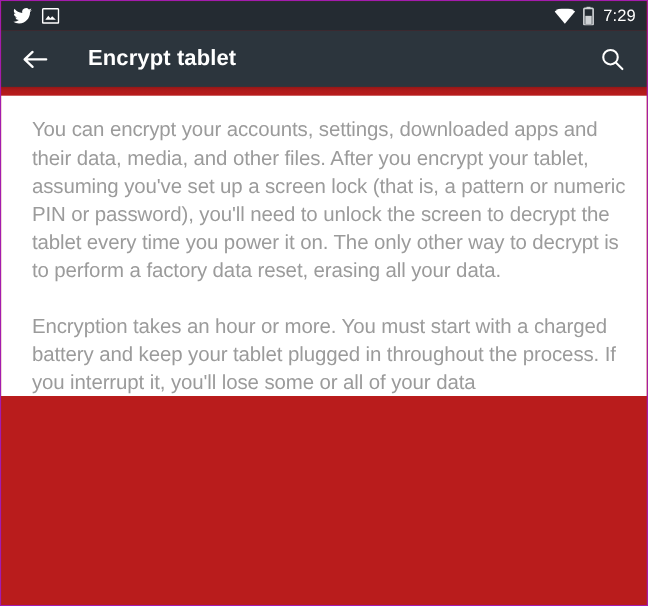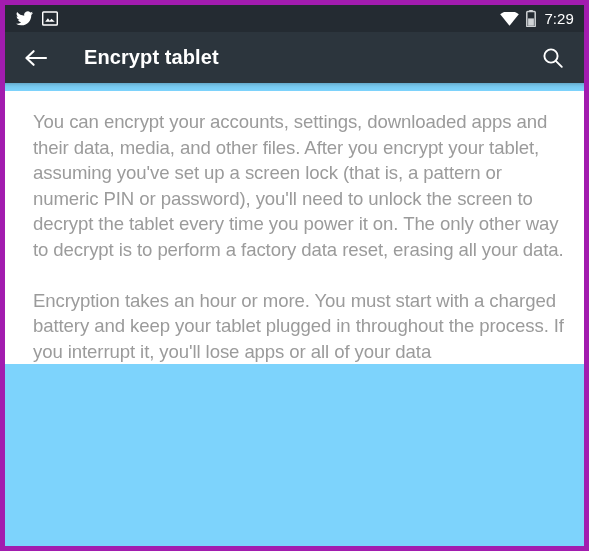--- a/index.html
+++ b/index.html
@@ -8,22 +8,22 @@
     background: #ffffff;
   }
   body {
     font-family: "Liberation Sans", sans-serif;
   }
   .device {
     position: relative;
     width: 589px;
     height: 551px;
     box-sizing: border-box;
-    border: 5px solid #a21caf;
-    background: #7dd3fc;
+    border: 1px solid #a21caf;
+    background: #b91c1c;
     overflow: hidden;
   }
 
   
   .status-bar {
     position: relative;
     height: 27px;
     background: #242b32;
     display: flex;
     align-items: center;
@@ -169,16 +169,16 @@
         <circle cx="9" cy="9" r="6.6" fill="none" stroke="#ffffff" stroke-width="1.9"></circle>
         <line x1="13.8" y1="13.8" x2="19.8" y2="19.8" stroke="#ffffff" stroke-width="1.9" stroke-linecap="round"></line>
       </svg>
     </div>
   </div>
 
   <div class="bar-shadow"></div>
 
   <div class="content">
     <p class="para">You can encrypt your accounts, settings, downloaded apps and their data, media, and other files. After you encrypt your tablet, assuming you've set up a screen lock (that is, a pattern or numeric PIN or password), you'll need to unlock the screen to decrypt the tablet every time you power it on. The only other way to decrypt is to perform a factory data reset, erasing all your data.</p>
-    <p class="para last-para">Encryption takes an hour or more. You must start with a charged battery and keep your tablet plugged in throughout the process. If you interrupt it, you'll lose apps or all of your data</p>
+    <p class="para last-para">Encryption takes an hour or more. You must start with a charged battery and keep your tablet plugged in throughout the process. If you interrupt it, you'll lose some or all of your data</p>
   </div>
 
 </div>
 
 </body></html>

